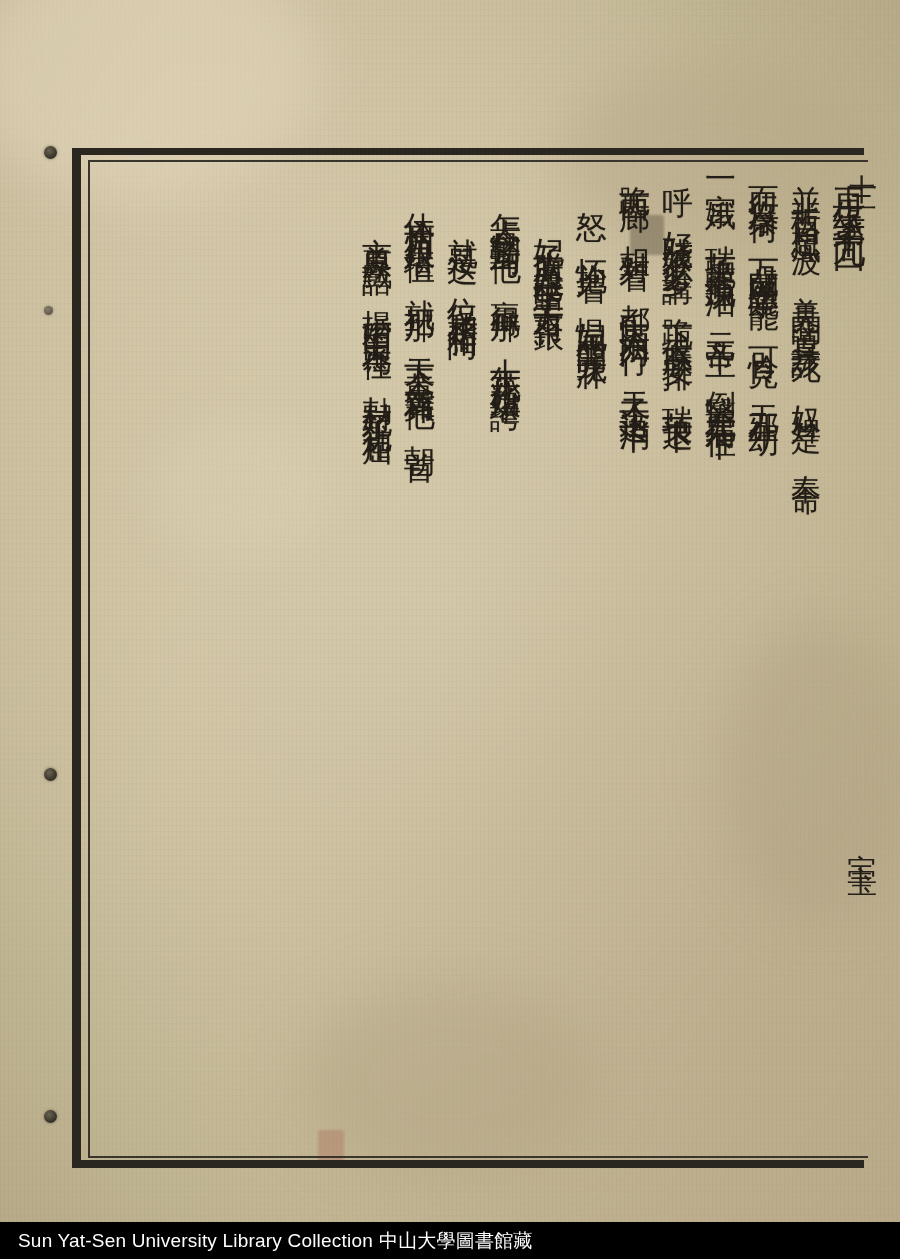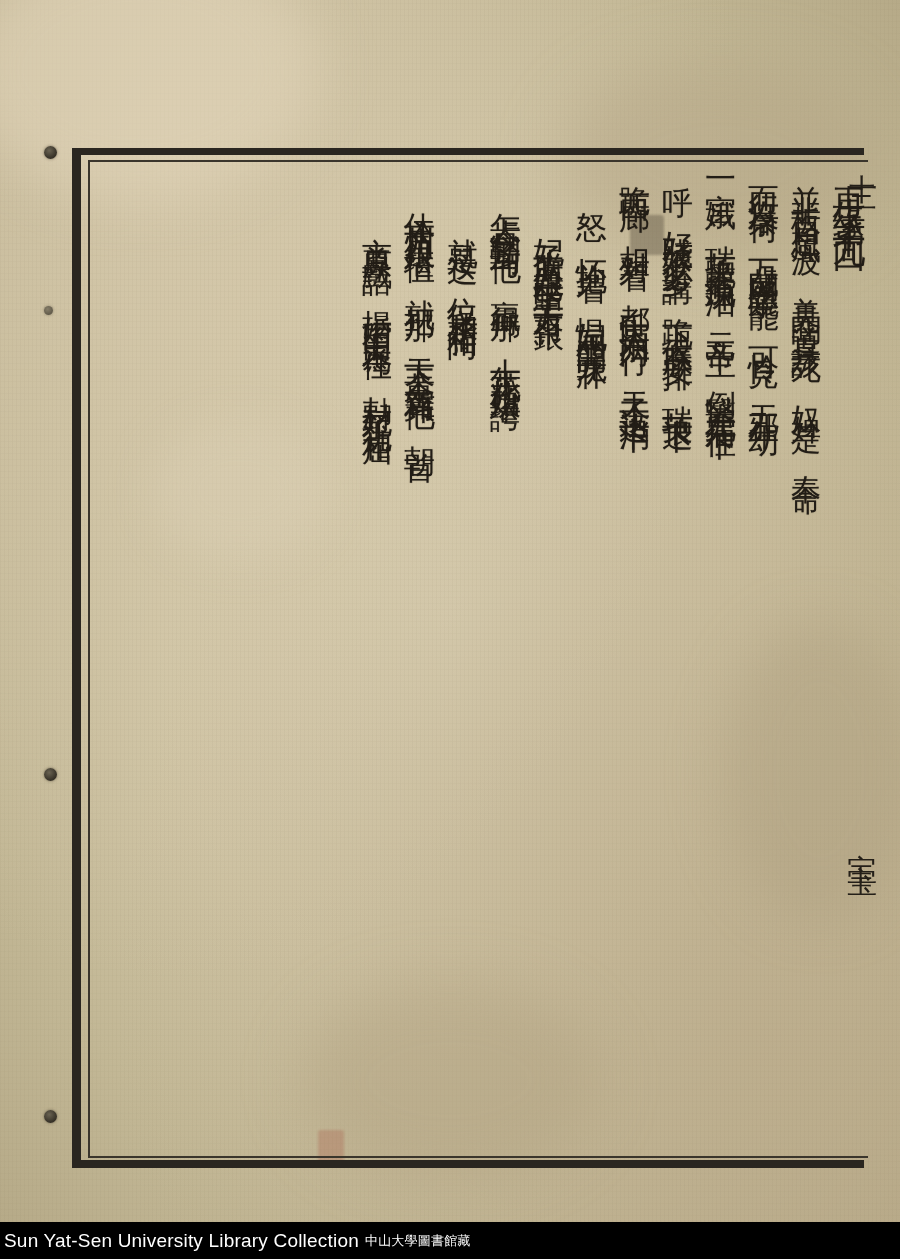--- a/index.html
+++ b/index.html
@@ -127,29 +127,29 @@
 
   
   .credit {
     position: absolute;
     left: 0; bottom: 0;
     width: 900px; height: 37px;
     background: #000;
     color: #fff;
     display: flex;
     align-items: center;
-    padding-left: 4px;
+    padding-left: 18px;
     box-sizing: border-box;
     font-family: "Liberation Sans", sans-serif;
     font-size: 19px;
     letter-spacing: 0.2px;
   }
   .credit .cn {
     font-family: "DejaVu Sans", sans-serif;
-    font-size: 13px;
+    font-size: 19px;
     margin-left: 6px;
   }
   
   .seal {
     position: absolute;
     width: 26px; height: 34px;
     background: rgba(160,60,45,0.22);
     filter: blur(1.2px);
     border-radius: 3px;
   }

